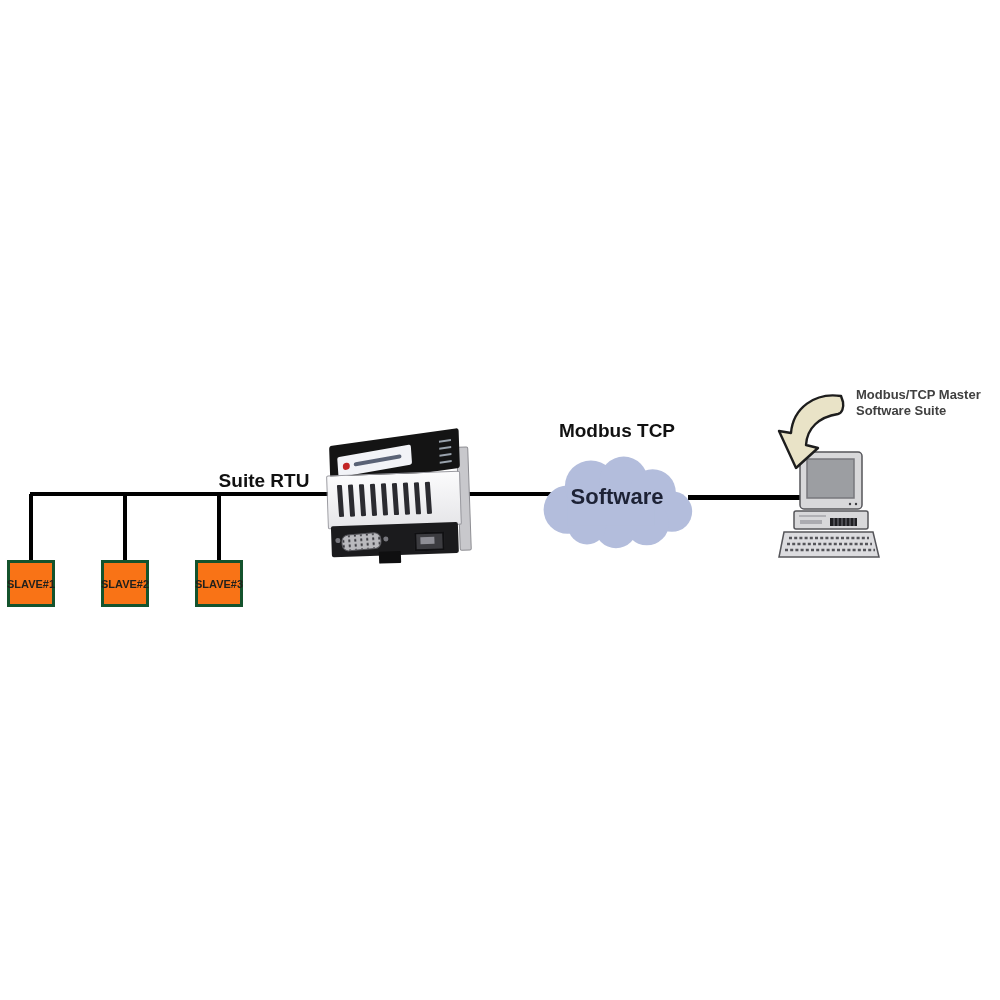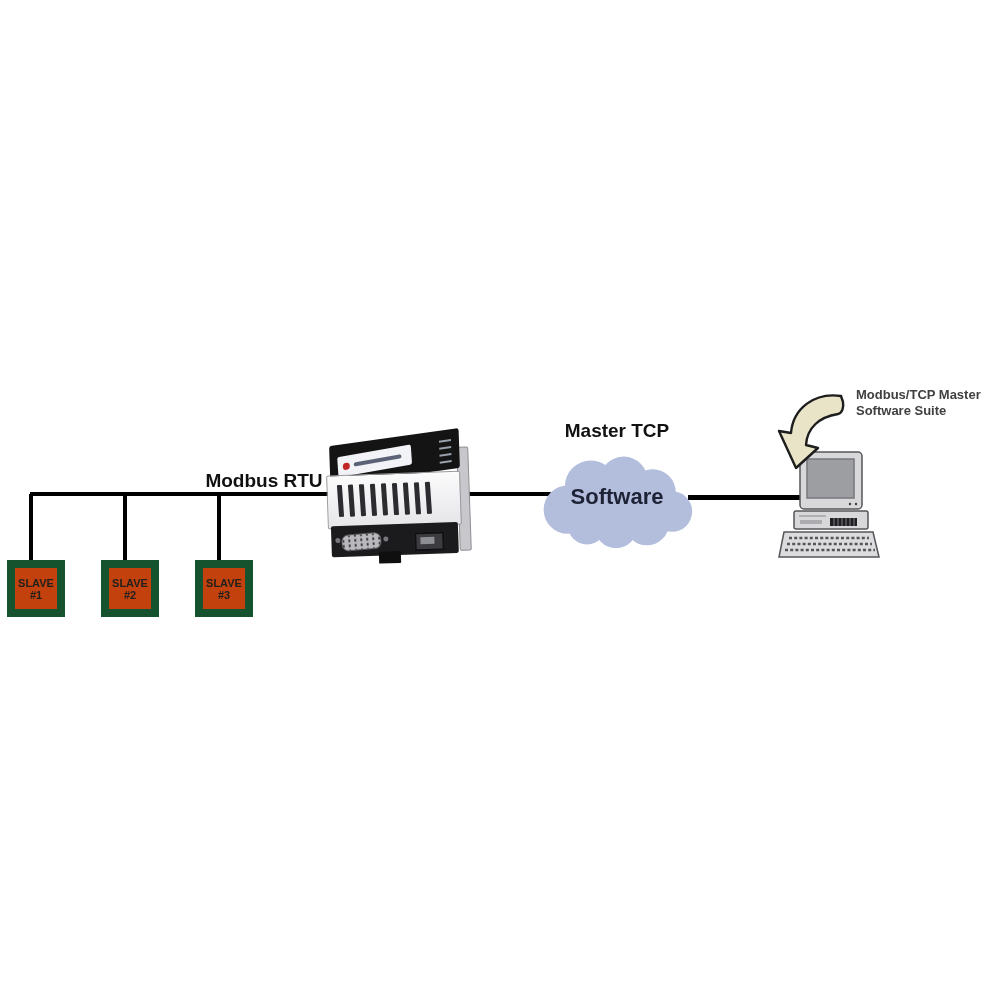--- a/index.html
+++ b/index.html
@@ -13,22 +13,22 @@
   #bus-line{left:30px;top:492px;width:300px;height:4px;}
   .drop{width:4px;height:68px;top:494px;}
   #drop-1{left:29px;}
   #drop-2{left:123px;}
   #drop-3{left:217px;}
   #line-gw-cloud{left:458px;top:492px;width:112px;height:4px;}
   #line-cloud-pc{left:688px;top:495px;width:126px;height:5px;}
   
   .slave{
     position:absolute;top:560px;width:42px;height:41px;
-    background:#c2410c;border:8px solid #14532d;
-    display:flex;flex-direction:column;align-items:center;justify-content:center;
+    background:#f97316;border:3px solid #14532d;
+    display:flex;flex-direction:row;align-items:center;justify-content:center;
     z-index:2;
   }
   #slave-1{left:7px;}
   #slave-2{left:101px;}
   #slave-3{left:195px;}
   .slave span{font-weight:bold;font-size:11px;line-height:12px;color:#23211c;letter-spacing:0;}
   
   .lbl{position:absolute;font-weight:bold;color:#111111;z-index:5;white-space:nowrap;}
   #rtu-label{left:203px;top:470px;width:122px;font-size:19px;text-align:center;}
   #tcp-label{left:550px;top:420px;width:134px;font-size:19px;text-align:center;}
@@ -75,22 +75,22 @@
   </div>
   <div class="slave" id="slave-2">
     <span>SLAVE</span>
     <span>#2</span>
   </div>
   <div class="slave" id="slave-3">
     <span>SLAVE</span>
     <span>#3</span>
   </div>
 
-  <div class="lbl" id="rtu-label">Modbus RTU</div>
-  <div class="lbl" id="tcp-label">Master TCP</div>
+  <div class="lbl" id="rtu-label">Suite RTU</div>
+  <div class="lbl" id="tcp-label">Modbus TCP</div>
 
   <div class="line" id="line-gw-cloud"></div>
   <div class="line" id="line-cloud-pc"></div>
 
   <div class="abs" id="gateway">
     <div id="gw-side"></div>
     <div id="gw-top">
       <div id="gw-sticker">
         <div id="gw-logo"></div>
         <div class="smudge" id="gw-smudge-1"></div>

